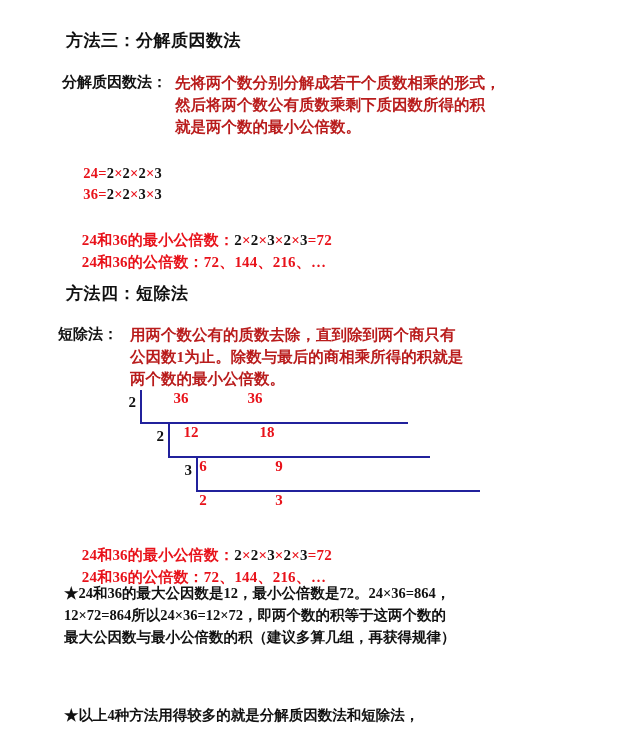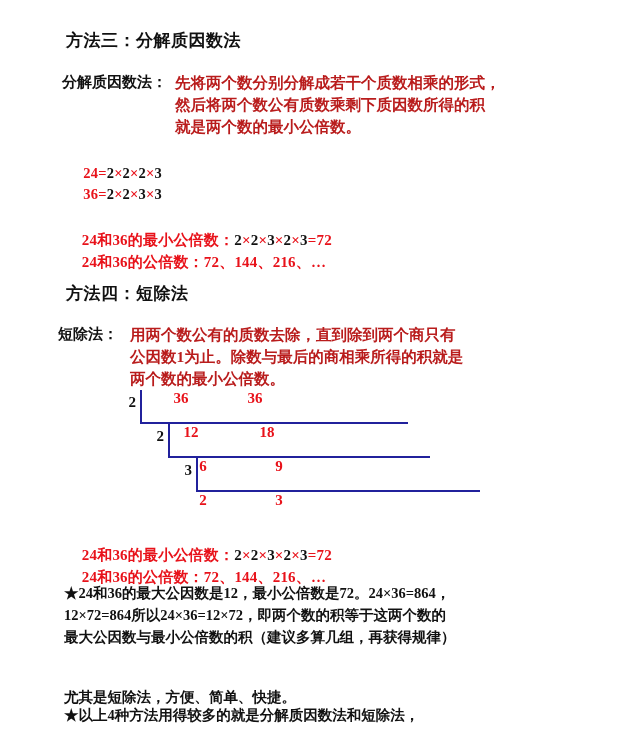--- a/index.html
+++ b/index.html
@@ -174,15 +174,14 @@
 
   <div class="blk result-line" style="left:66px; top:547px;">
     <span>24和36的公倍数：</span><span>72、144、216、…</span>
   </div>
 
   <div class="blk note" style="left:64px; top:583px;">★24和36的最大公因数是12，最小公倍数是72。24×36=864，</div>
   <div class="blk note" style="left:64px; top:605px;">12×72=864所以24×36=12×72，即两个数的积等于这两个数的</div>
   <div class="blk note" style="left:64px; top:627px;">最大公因数与最小公倍数的积（建议多算几组，再获得规律）</div>
 
   <div class="blk note" style="left:64px; top:665px;margin-top:40px;">★以上4种方法用得较多的就是分解质因数法和短除法，</div>
-  <div class="blk note" style="left:64px; top:687px;">尤其是短除法，方便、简单、快捷。</div>
 
 </div>
 
 </body></html>

